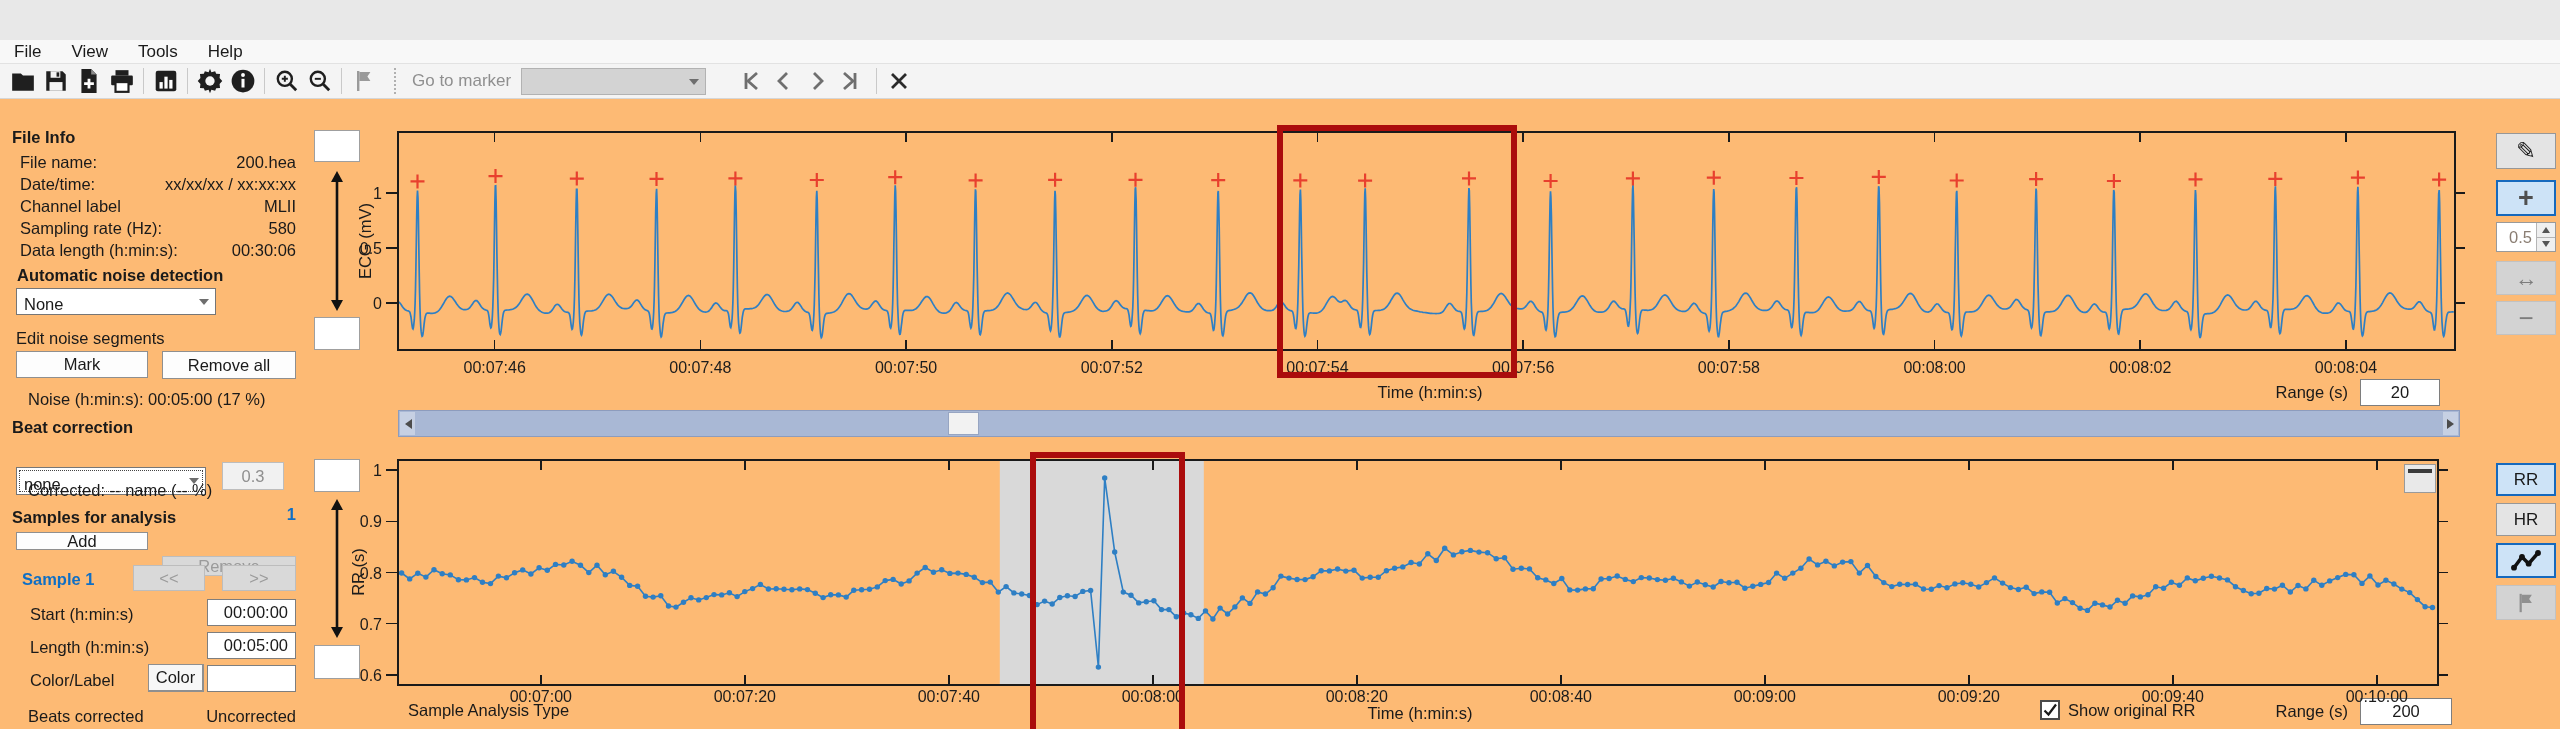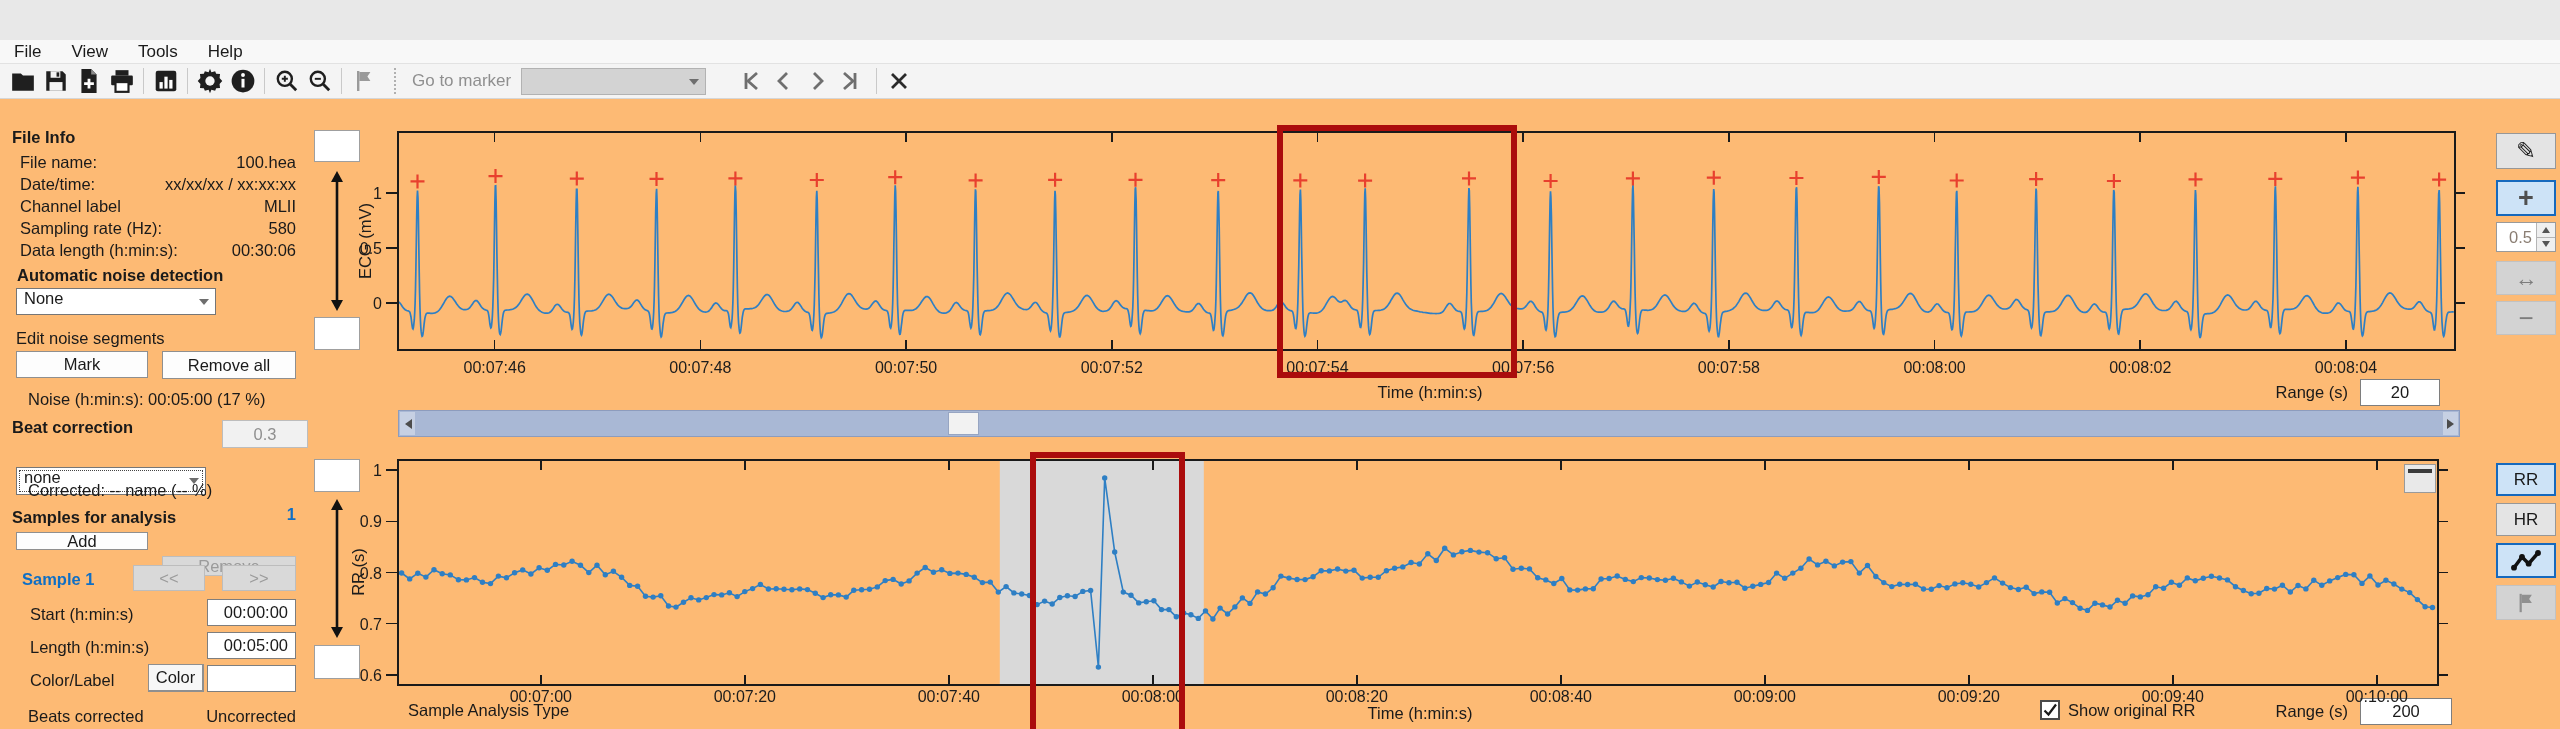--- a/index.html
+++ b/index.html
@@ -24,21 +24,21 @@
   
   .btn{display:flex;align-items:center;justify-content:center;background:#fdfdfd;
        border:1px solid #8f8f8f;box-sizing:border-box;}
   .btn.dis{background:#d9d9d9;color:#9b9b9b;border-color:#bdbdbd;}
   .raised{border:1px solid #8f8f8f;border-right-width:2px;border-bottom-width:2px;background:#f7f7f7;}
   .edit{background:#fff;border:1px solid #7e7e7e;box-sizing:border-box;display:flex;
         align-items:center;justify-content:flex-end;padding:0 7px;}
   .edit.center{justify-content:center;}
   .edit.dis{background:#f1f1f1;color:#8f8f8f;border-color:#bdbdbd;justify-content:center;}
   .dd{background:#fff;border:1px solid #767676;box-sizing:border-box;display:flex;
-      align-items:flex-start;padding-left:7px;position:relative;}
+      align-items:flex-end;padding-left:7px;position:relative;}
   .dd .chev{position:absolute;right:6px;top:5px;border-top-color:#6e6e6e;}
   .dd.dotted{outline:1px dotted #444;outline-offset:-4px;}
   .dd.disabled{background:#e6e6e6;color:#8f8f8f;border-color:#ababab;}
   .dd.graydd{background:#d3d3d3;border-color:#b2b2b2;}
   .tgl{display:flex;align-items:center;justify-content:center;background:#e4e4e4;
        border:1px solid #979797;box-sizing:border-box;font-size:17px;}
   .tgl.active{background:#cde3f7;border:2px solid #1669bd;}
   .tgl.dis{background:#d3d3d3;color:#9a9a9a;border-color:#c2c2c2;}
   .zoombox{background:#fff;border:1px solid #9f9f9f;box-sizing:border-box;}
 
@@ -181,21 +181,21 @@
     <div class="tsep" style="margin-left:10px"></div>
     <div class="tbtn">
       <svg width="24" height="24" viewBox="0 0 24 24">
           <path d="M5 5l14 14M19 5L5 19" stroke="#2a2a2a" stroke-width="2.8"></path>
         </svg>
     </div>
   </div>
 
   <div class="abs bold" style="left:12px;top:88px">File Info</div>
   <div class="abs" style="left:20px;top:113px">File name:</div>
-  <div class="abs right" style="left:120px;top:113px;width:176px">100.hea</div>
+  <div class="abs right" style="left:120px;top:113px;width:176px">200.hea</div>
   <div class="abs" style="left:20px;top:135px">Date/time:</div>
   <div class="abs right" style="left:120px;top:135px;width:176px">xx/xx/xx / xx:xx:xx</div>
   <div class="abs" style="left:20px;top:157px">Channel label</div>
   <div class="abs right" style="left:200px;top:157px;width:96px">MLII</div>
   <div class="abs" style="left:20px;top:179px">Sampling rate (Hz):</div>
   <div class="abs right" style="left:220px;top:179px;width:76px">580</div>
   <div class="abs" style="left:20px;top:201px">Data length (h:min:s):</div>
   <div class="abs right" style="left:210px;top:201px;width:86px">00:30:06</div>
 
   <div class="abs bold" style="left:17px;top:226px">Automatic noise detection</div>
@@ -207,21 +207,21 @@
   <div class="abs" style="left:16px;top:289px">Edit noise segments</div>
   <div class="btn abs" style="left:16px;top:311px;width:132px;height:27px">Mark</div>
   <div class="btn abs" style="left:162px;top:311px;width:134px;height:28px">Remove all</div>
   <div class="abs" style="left:28px;top:350px">Noise (h:min:s): 00:05:00 (17 %)</div>
 
   <div class="abs bold" style="left:12px;top:378px">Beat correction</div>
   <div class="dd dotted abs" style="left:16px;top:400px;width:190px;height:28px">
     <span>none</span>
     <span class="chev"></span>
   </div>
-  <div class="edit dis abs" style="left:222px;top:380px;width:86px;height:28px">0.3</div>
+  <div class="edit dis abs" style="left:222px;top:422px;width:62px;height:28px">0.3</div>
   <div class="abs" style="left:28px;top:441px">Corrected: -- name (-- %)</div>
 
   <div class="abs bold" style="left:12px;top:468px">Samples for analysis</div>
   <div class="abs blue right" style="left:240px;top:465px;width:56px">1</div>
   <div class="btn abs" style="left:16px;top:492px;width:132px;height:18px">Add</div>
   <div class="btn dis abs" style="left:162px;top:516px;width:134px;height:20px">Remove</div>
   <div class="abs blue" style="left:22px;top:530px">Sample 1</div>
   <div class="btn dis abs" style="left:133px;top:525px;width:72px;height:26px">&lt;&lt;</div>
   <div class="btn dis abs" style="left:222px;top:525px;width:74px;height:26px">&gt;&gt;</div>
   <div class="abs" style="left:30px;top:565px">Start (h:min:s)</div>

